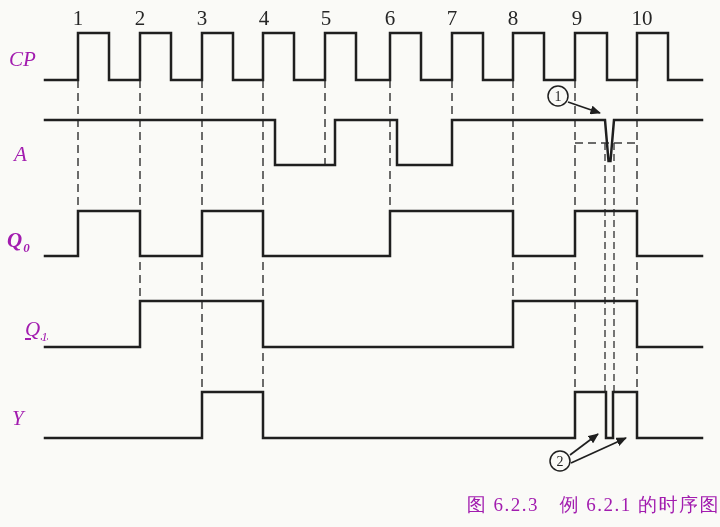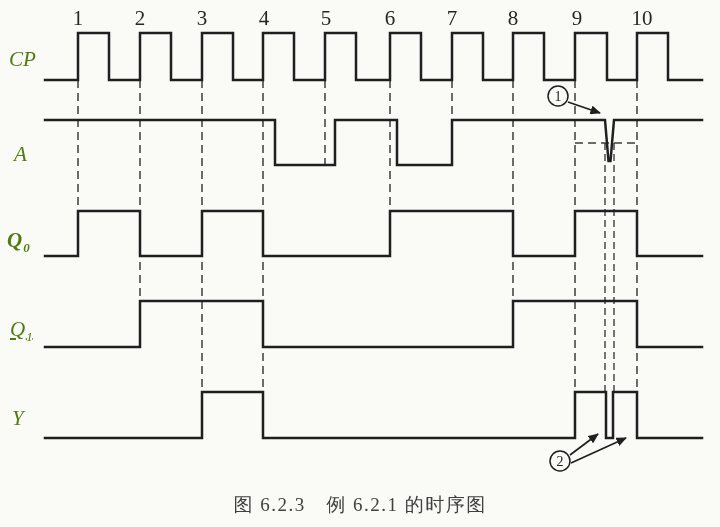--- a/index.html
+++ b/index.html
@@ -10,42 +10,42 @@
     overflow:hidden;
   }
   .stage{
     position:relative;width:720px;height:527px;background:#fafaf7;
   }
   .stage svg{position:absolute;left:0;top:0;}
   .sig-label{
     position:absolute;
     font-style:italic;
     font-size:21px;
-    color:#4d7c0f;
+    color:#a21caf;
     font-family:"Liberation Serif","DejaVu Serif",serif;
     white-space:nowrap;
   }
   .sig-label .sub{
     font-size:13px;
     position:relative;
     top:5px;
     margin-left:1px;
   }
   .label-cp{left:9px;top:47px;}
   .label-a{left:14px;top:142px;}
   .label-q0{left:7px;top:228px;font-weight:bold;}
-  .label-q1{left:10px;top:317px;text-decoration:underline;}
+  .label-q1{left:25px;top:317px;text-decoration:underline;}
   .label-y{left:12px;top:406px;}
   .caption{
     position:absolute;
     left:0;top:492px;width:720px;
-    text-align:center;
+    text-align:right;
     font-size:19px;
     letter-spacing:1.5px;
-    color:#404040;
+    color:#a21caf;
     font-family:"Liberation Serif","DejaVu Serif",serif;
   }
 </style>
 </head>
 <body>
 
 <div class="stage">
 
   <svg id="wave-svg" width="720" height="527" viewBox="0 0 720 527">
       <defs>

